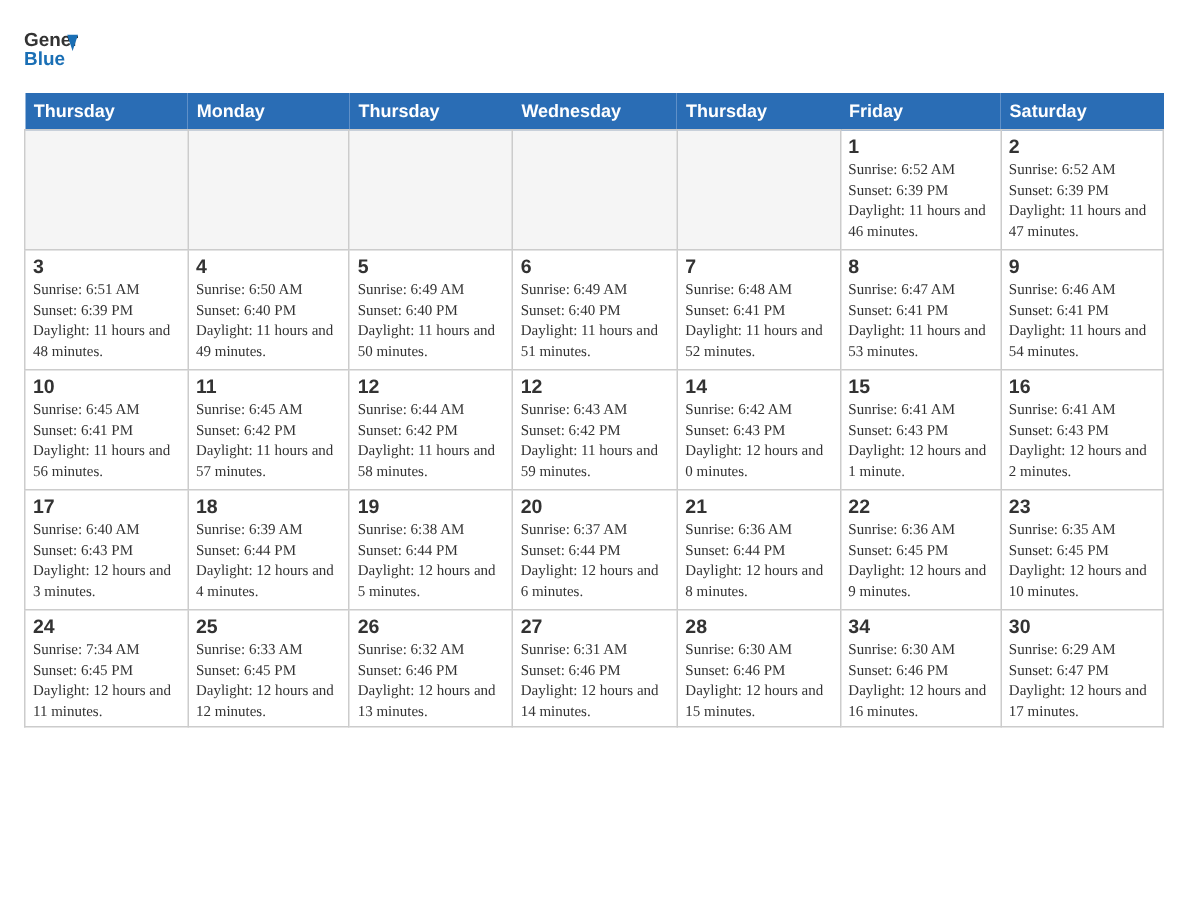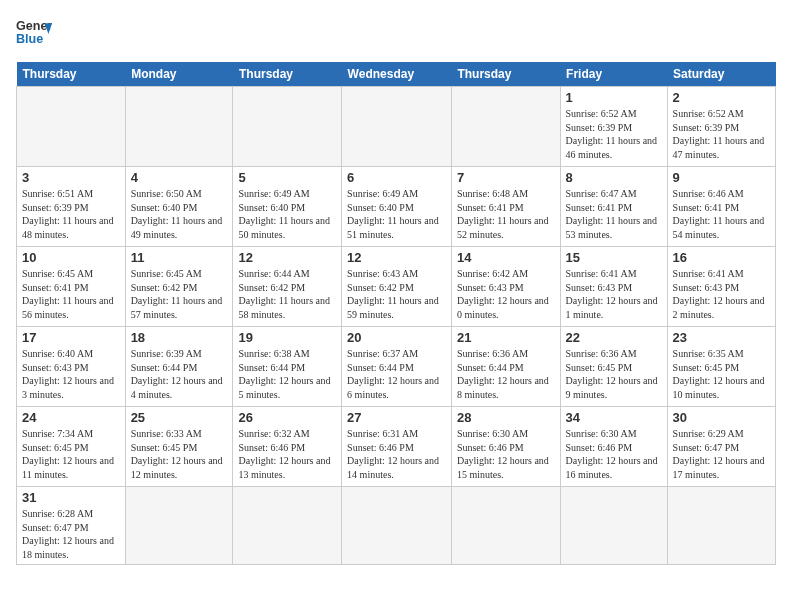--- a/index.html
+++ b/index.html
@@ -295,28 +295,14 @@
 Sunset: 6:46 PM
 Daylight: 12 hours and 16 minutes.</div>
         </td>
         <td>
           <div class="day-number">30</div>
           <div class="day-info">Sunrise: 6:29 AM
 Sunset: 6:47 PM
 Daylight: 12 hours and 17 minutes.</div>
         </td>
       </tr>
-      <tr>
-        <td>
-          <div class="day-number">31</div>
-          <div class="day-info">Sunrise: 6:28 AM
-Sunset: 6:47 PM
-Daylight: 12 hours and 18 minutes.</div>
-        </td>
-        <td class="empty-cell"></td>
-        <td class="empty-cell"></td>
-        <td class="empty-cell"></td>
-        <td class="empty-cell"></td>
-        <td class="empty-cell"></td>
-        <td class="empty-cell"></td>
-      </tr>
     </tbody>
 </table>
 
 </body></html>

